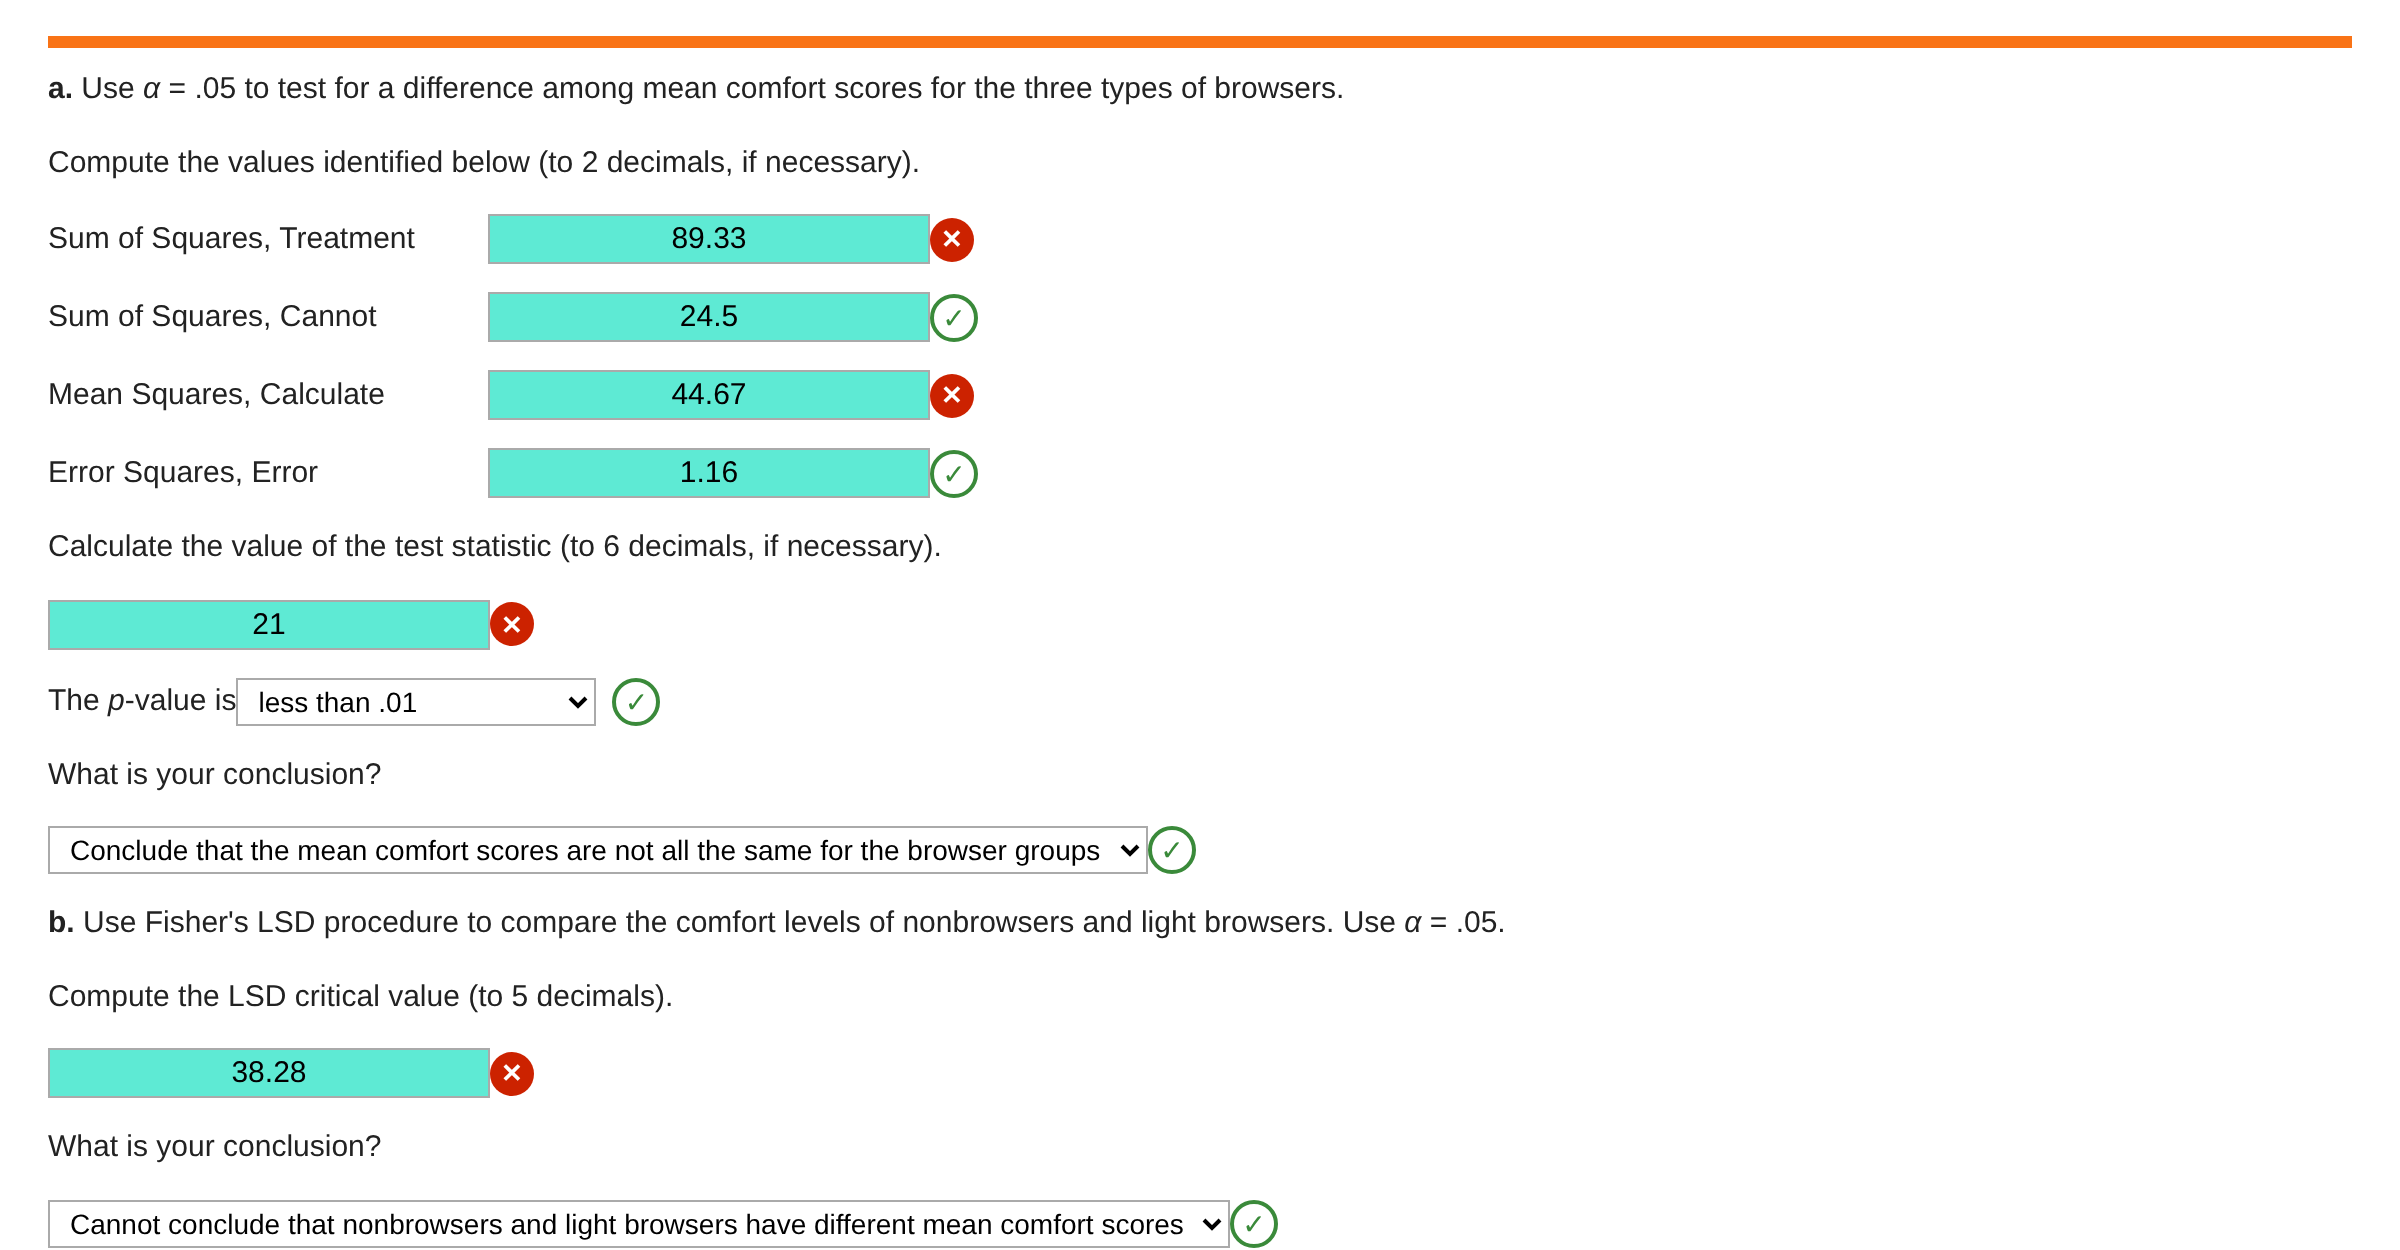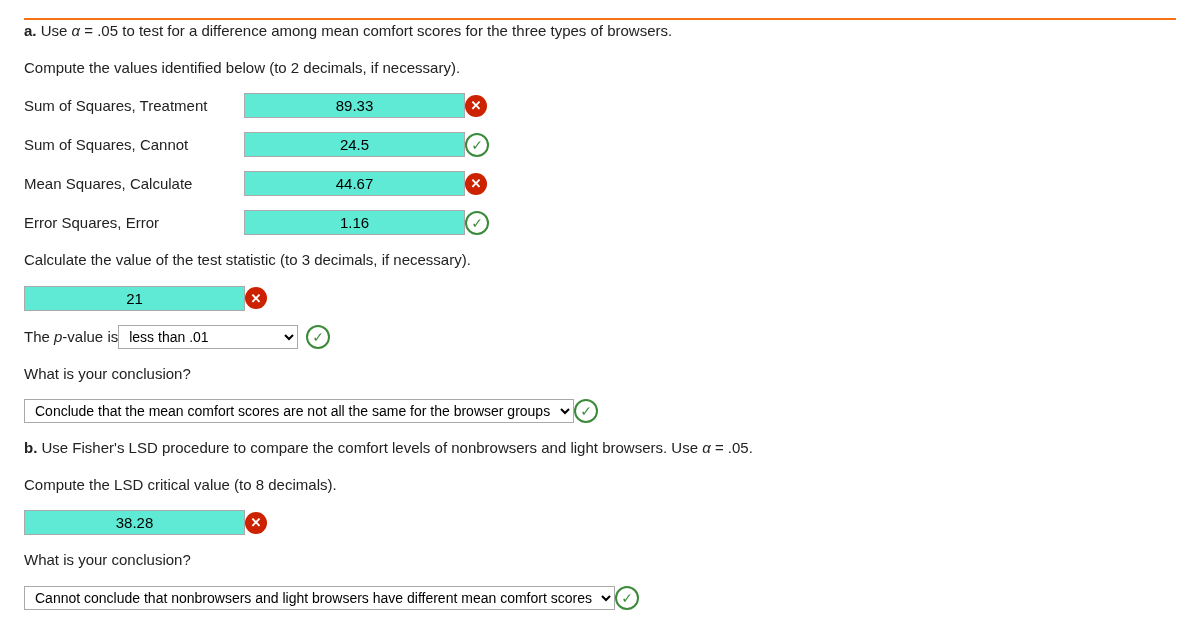--- a/index.html
+++ b/index.html
@@ -59,21 +59,21 @@
       font-size: 14px;
       padding: 2px 6px;
       background: #fff;
       appearance: auto;
       cursor: pointer;
       min-width: 180px;
     }
     select.wide {
       min-width: 500px;
     }
-    .top-border { border-top: 2px solid #f97316; padding-top: 0; }
+    .top-border { border-top: 6px solid #f97316; padding-top: 10px; }
   </style>
 </head>
 <body>
 
 <div class="line top-border">
   <b>a.</b> Use <i>α</i> = .05 to test for a difference among mean comfort scores for the three types of browsers.
 </div>
 
 <div class="line">
   <span>Compute the values identified below (to 2 decimals, if necessary).</span>
@@ -97,21 +97,21 @@
   <span class="icon-x">✕</span>
 </div>
 
 <div class="line-inline">
   <span class="label-text">Error Squares, Error</span>
   <input class="input-box" type="text" value="1.16" style="">
   <span class="icon-check">✓</span>
 </div>
 
 <div class="line">
-  <span>Calculate the value of the test statistic (to 3 decimals, if necessary).</span>
+  <span>Calculate the value of the test statistic (to 6 decimals, if necessary).</span>
 </div>
 
 <div class="line-inline">
   <input class="input-box" type="text" value="21" style="min-width: 60px;">
   <span class="icon-x">✕</span>
 </div>
 
 <div class="line-inline">
   <span>The <i>p</i>-value is</span>
   <div class="dropdown-wrap">
@@ -135,21 +135,21 @@
     <option value="Cannot conclude that the mean comfort scores are different for the browser groups">Cannot conclude that the mean comfort scores are different for the browser groups</option>
   </select>
   <span class="icon-check">✓</span>
 </div>
 
 <div class="line">
   <b>b.</b> Use Fisher's LSD procedure to compare the comfort levels of nonbrowsers and light browsers. Use <i>α</i> = .05.
 </div>
 
 <div class="line">
-  <span>Compute the LSD critical value (to 8 decimals).</span>
+  <span>Compute the LSD critical value (to 5 decimals).</span>
 </div>
 
 <div class="line-inline">
   <input class="input-box" type="text" value="38.28" style="min-width: 70px;">
   <span class="icon-x">✕</span>
 </div>
 
 <div class="line">
   <span>What is your conclusion?</span>
 </div>

